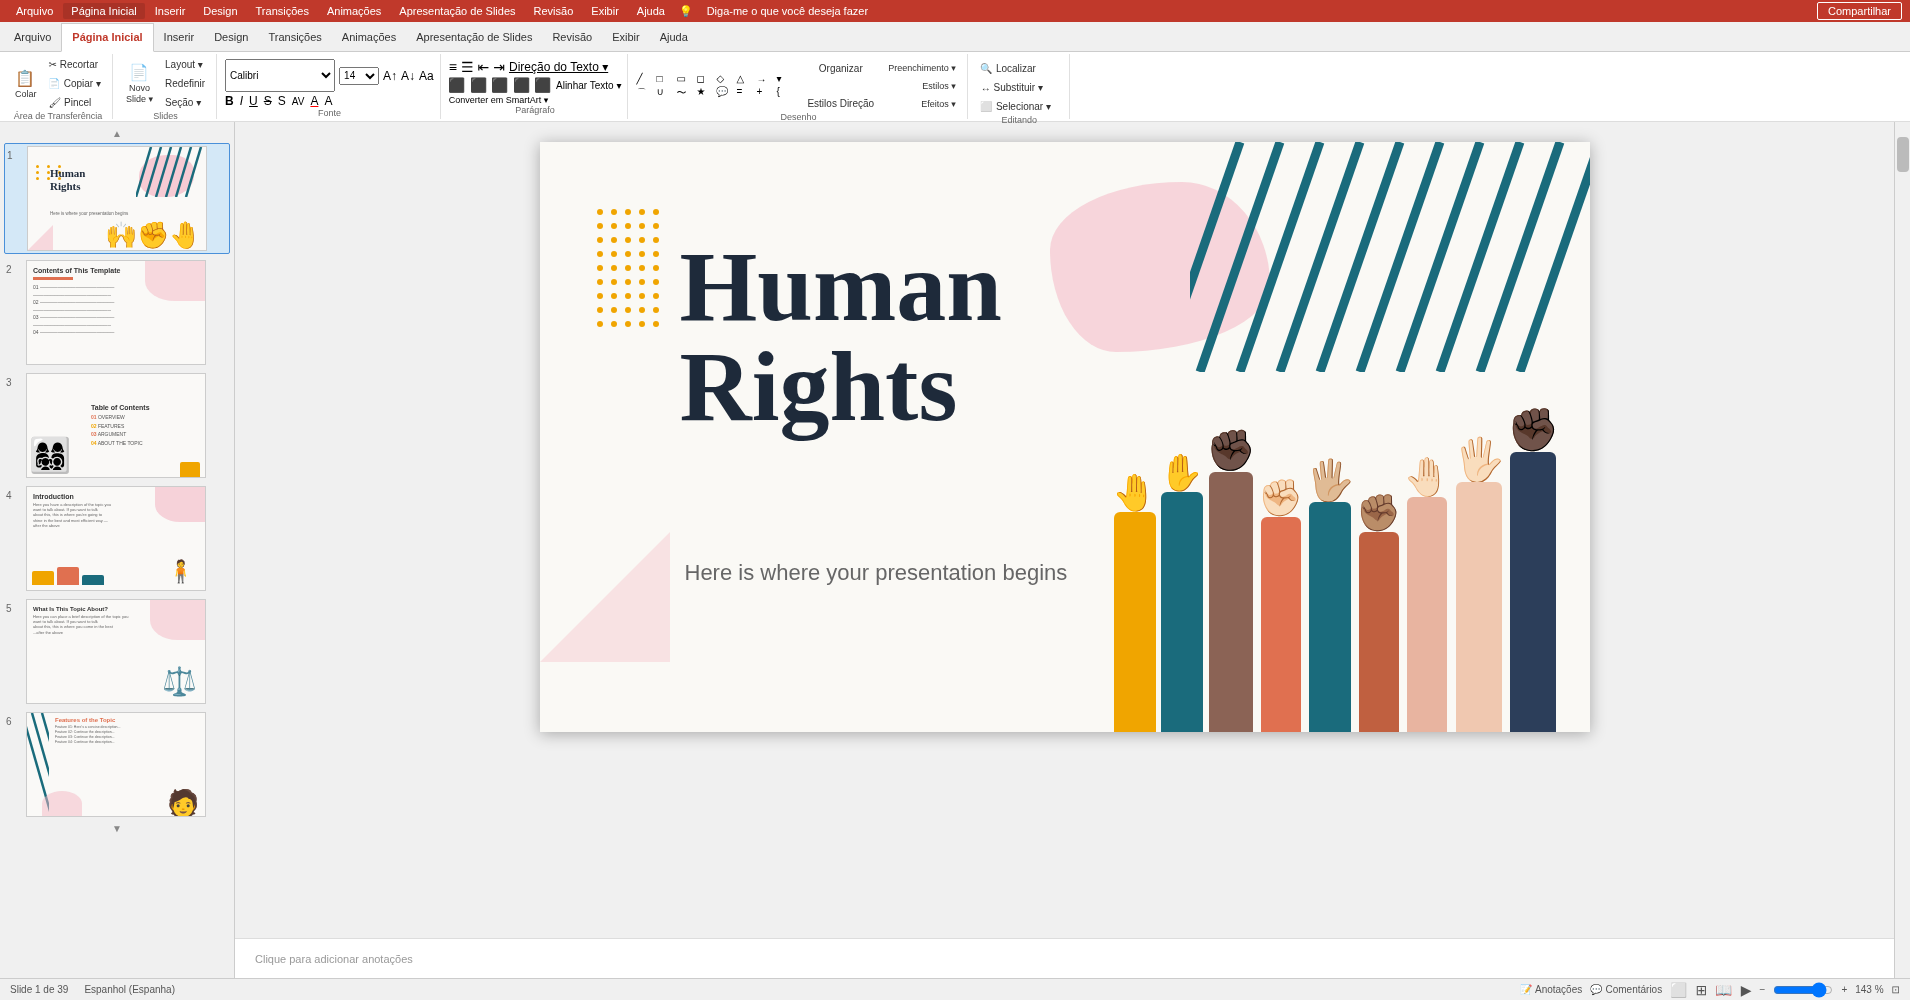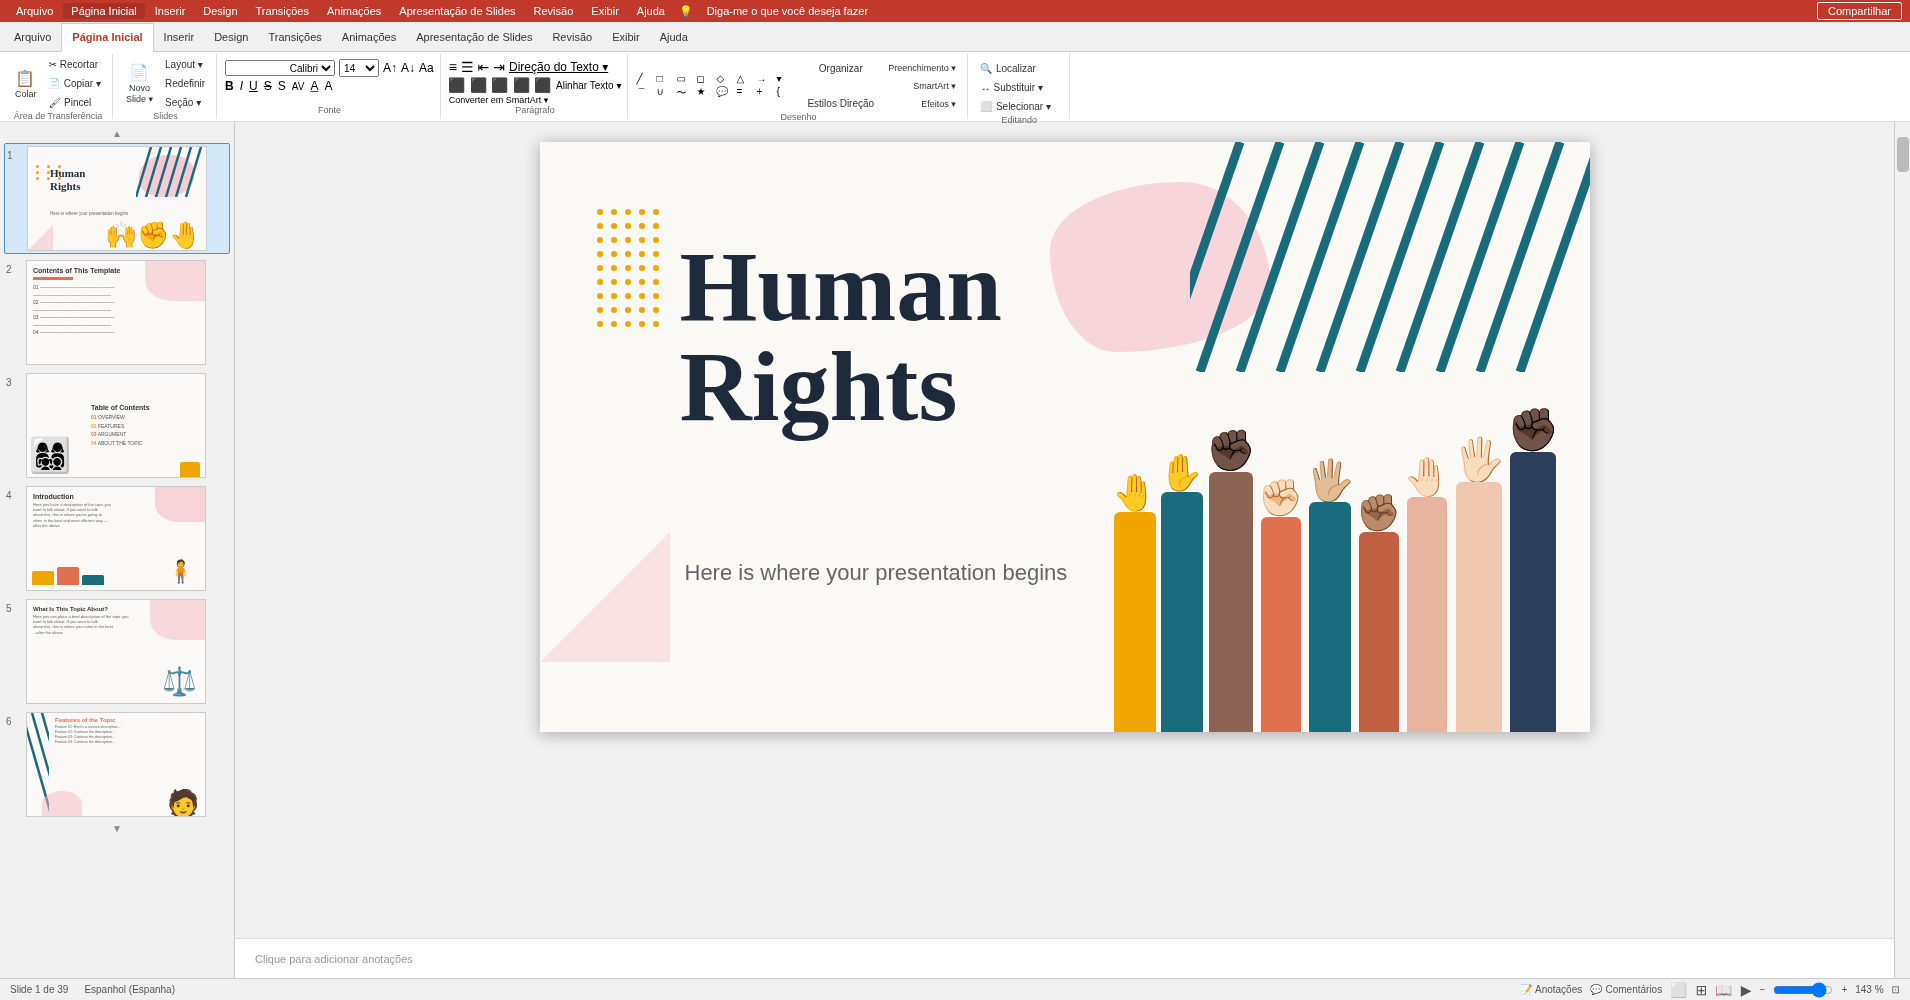--- a/index.html
+++ b/index.html
@@ -250,21 +250,21 @@
         <div class="ribbon-btn" style="flex-direction:row;font-size:10px;">Redefinir</div>
         <div class="ribbon-btn" style="flex-direction:row;font-size:10px;">Seção ▾</div>
       </div>
     </div>
     <div class="ribbon-group-label">Slides</div>
   </div>
 
   <div class="ribbon-group" style="min-width:200px;">
     <div style="display:flex;flex-direction:column;gap:2px;width:100%;padding-top:3px;">
       <div style="display:flex;gap:4px;align-items:center;">
-        <select style="font-size:10px;height:16px;width:110px;text-align:right;">
+        <select style="font-size:10px;height:33px;width:110px;">
           <option>Calibri</option>
         </select>
         <select style="font-size:10px;height:18px;width:40px;">
           <option>14</option>
         </select>
         <span style="font-size:12px;cursor:pointer;">A↑</span>
         <span style="font-size:12px;cursor:pointer;">A↓</span>
         <span style="font-size:12px;cursor:pointer;">Aa</span>
       </div>
       <div style="display:flex;gap:6px;align-items:center;">
@@ -322,21 +322,21 @@
         <span style="font-size:10px;cursor:pointer;">=</span>
         <span style="font-size:10px;cursor:pointer;">+</span>
         <span style="font-size:10px;cursor:pointer;">{</span>
       </div>
       <div style="display:flex;flex-direction:column;gap:18px;margin-left:4px;">
         <div class="ribbon-btn" style="font-size:10px;">Organizar</div>
         <div class="ribbon-btn" style="font-size:10px;">Estilos Direção</div>
       </div>
       <div style="display:flex;flex-direction:column;gap:2px;align-items:flex-end;">
         <div class="ribbon-btn" style="font-size:9px;">Preenchimento ▾</div>
-        <div class="ribbon-btn" style="font-size:9px;">SmartArt ▾</div>
+        <div class="ribbon-btn" style="font-size:9px;">Estilos ▾</div>
         <div class="ribbon-btn" style="font-size:9px;">Efeitos ▾</div>
       </div>
     </div>
     <div class="ribbon-group-label">Desenho</div>
   </div>
 
   <div class="ribbon-group" style="min-width:100px;">
     <div style="display:flex;flex-direction:column;gap:2px;padding-top:4px;">
       <div class="ribbon-btn" style="flex-direction:row;font-size:10px;">🔍 Localizar</div>
       <div class="ribbon-btn" style="flex-direction:row;font-size:10px;">↔ Substituir ▾</div>

